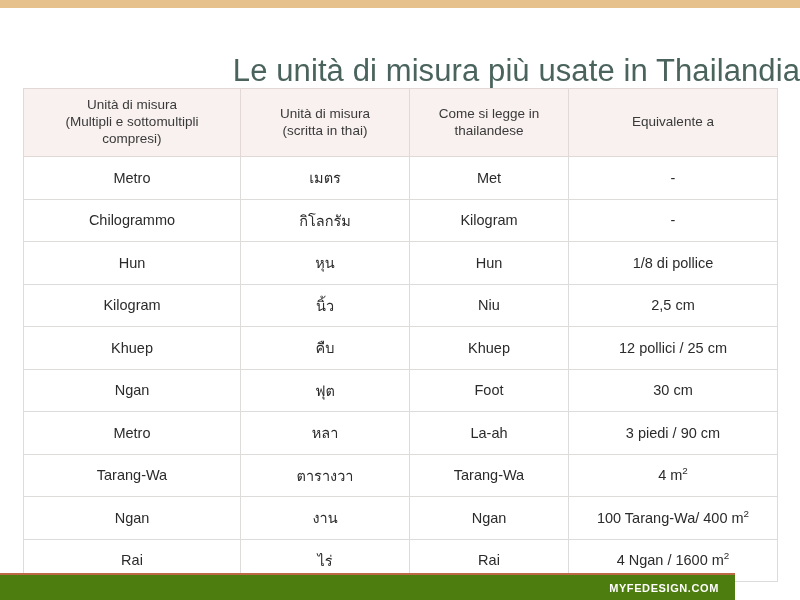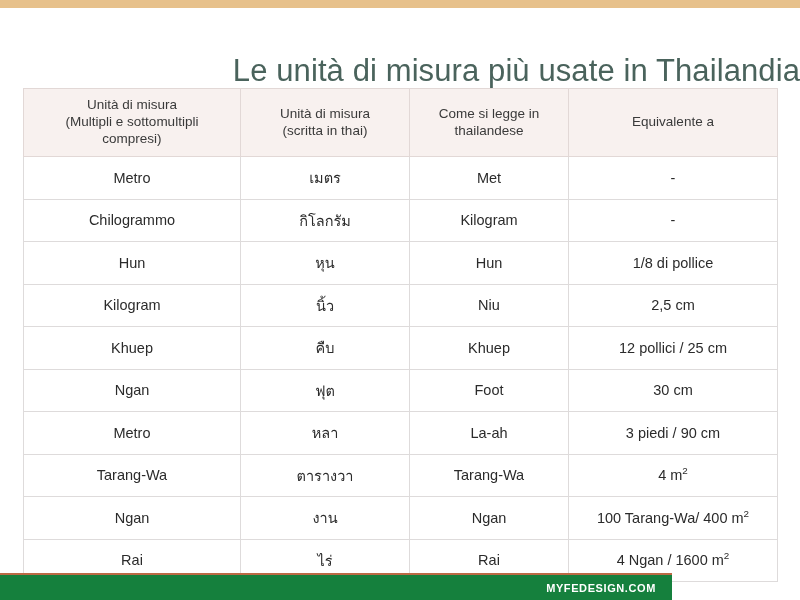--- a/index.html
+++ b/index.html
@@ -91,23 +91,23 @@
     font-size: 0.68em;
     vertical-align: super;
     line-height: 0;
   }
 
   
   #footer-bar {
     position: absolute;
     left: 0;
     bottom: 0;
-    width: 672px;
+    width: 735px;
     height: 27px;
-    background: #15803d;
+    background: #4d7c0f;
     border-top: 2px solid #bb6a45;
     box-sizing: border-box;
   }
   #footer-brand {
     position: absolute;
     right: 16px;
     top: 50%;
     transform: translateY(-50%);
     color: #ffffff;
     font-size: 11px;

